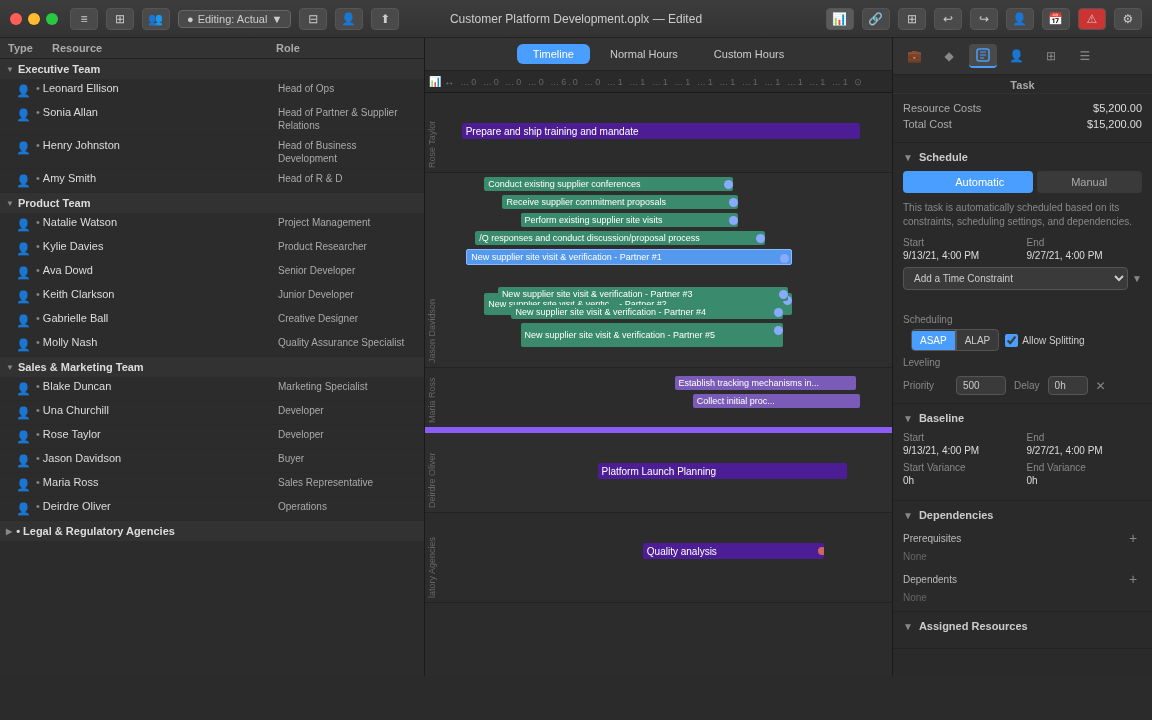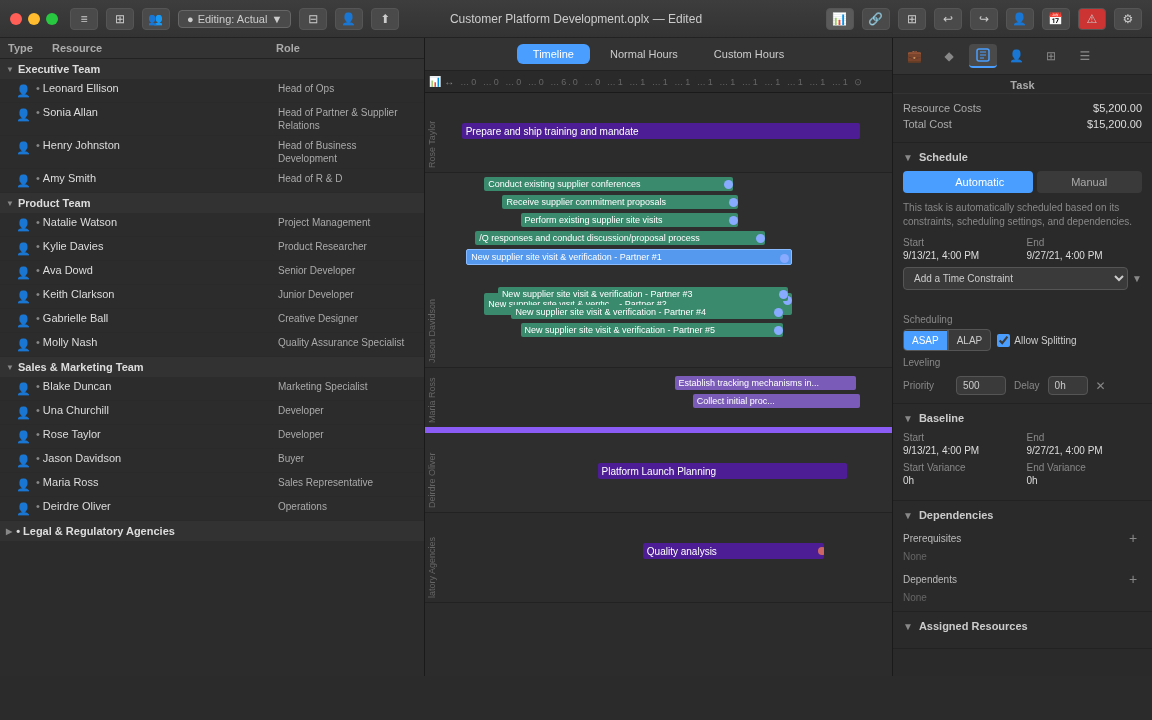--- a/index.html
+++ b/index.html
@@ -347,20 +347,21 @@
       align-items: center;
       gap: 6px;
     }
     .asap-alap-btns {
       display: flex;
       align-items: center;
       background: #3a3a3a;
       border-radius: 4px;
       overflow: hidden;
       border: 1px solid #555;
+      margin-left: 8px;
     }
     .aa-btn {
       padding: 4px 8px;
       font-size: 10px;
       border: none;
       background: transparent;
       color: #ccc;
       cursor: pointer;
     }
     .aa-btn.active { background: #4a9eff; color: #fff; }
@@ -693,21 +694,21 @@
               <div style="position:absolute;right:0;top:3px;width:9px;height:9px;background:#88aaff;border-radius:50%;"></div>
             </div>
             <div class="gantt-bar bar-teal" style="position:absolute; left:13%; top:114px; width:64%; height:14px; font-size:9px;">
               New supplier site visit &amp; verification - Partner #3
               <div style="position:absolute;right:0;top:3px;width:9px;height:9px;background:#88aaff;border-radius:50%;"></div>
             </div>
             <div class="gantt-bar bar-teal" style="position:absolute; left:16%; top:132px; width:60%; height:14px; font-size:9px;">
               New supplier site visit &amp; verification - Partner #4
               <div style="position:absolute;right:0;top:3px;width:9px;height:9px;background:#88aaff;border-radius:50%;"></div>
             </div>
-            <div class="gantt-bar bar-teal" style="position:absolute; left:18%; top:150px; width:58%; height:14px; font-size:9px;">
+            <div class="gantt-bar bar-teal" style="position:absolute; left:18%; top:150px; width:58%; height:24px; font-size:9px;">
               New supplier site visit &amp; verification - Partner #5
               <div style="position:absolute;right:0;top:3px;width:9px;height:9px;background:#88aaff;border-radius:50%;"></div>
             </div>
           </div>
         </div>
 
         <div style="height:65px; border-bottom:6px solid #8b5cf6; display:flex; background:#2c2c2c; position:relative;">
           <div class="vertical-label">Maria Ross</div>
           <div style="flex:1; position:relative;">
             <div class="gantt-bar bar-purple" style="position:absolute; left:52%; top:8px; width:40%; height:14px; font-size:9px;">

